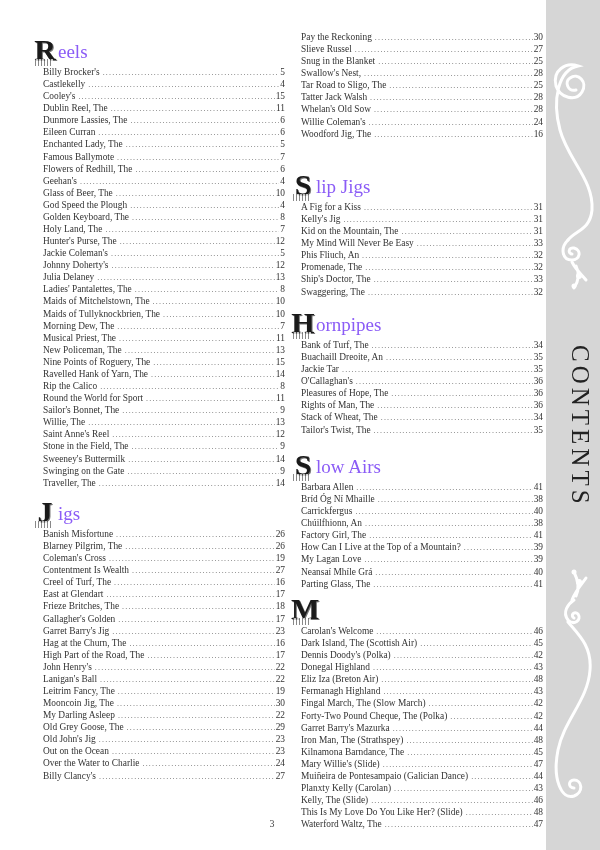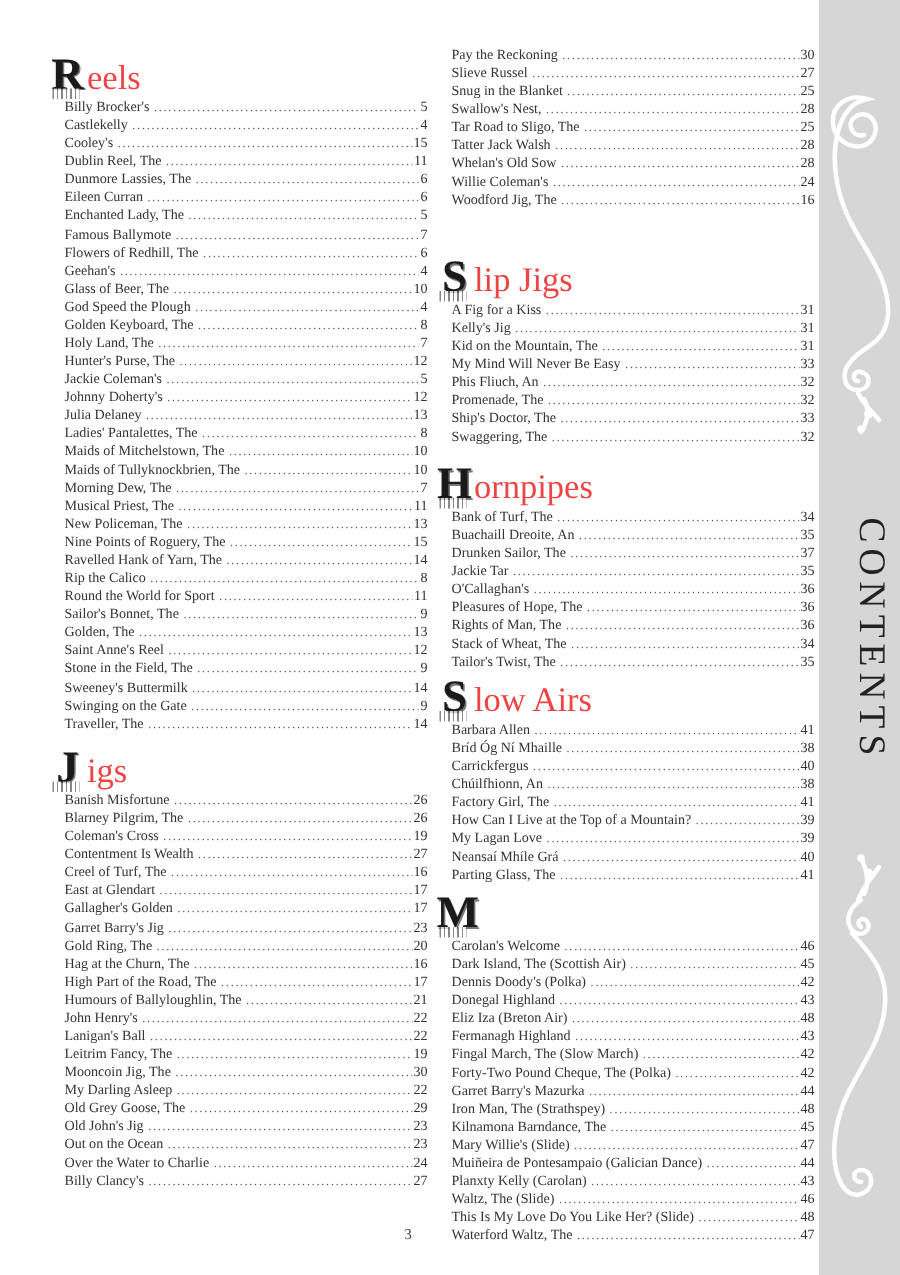--- a/index.html
+++ b/index.html
@@ -21,21 +21,21 @@
     font-weight:bold; font-size:30px; line-height:28px; color:#1a1a1a;
     width:24px; height:28px; position:relative; text-align:center;
     text-shadow:1px 1px 0 #777;
   }
   .initial::after {
     content:""; position:absolute; left:2px; bottom:-2px; width:18px; height:7px;
     background:repeating-linear-gradient(90deg,#555 0 1px,#fff 1px 3px);
     opacity:.7;
   }
   .head-rest {
-    font-family:"Liberation Serif", serif; font-size:23px; line-height:24px; color:#ef4444;
+    font-family:"Liberation Serif", serif; font-size:19px; line-height:24px; color:#8b5cf6;
     margin-left:1px;
   }
   ul.entries { list-style:none; margin:2px 0 0 0; padding:0; }
   li.entry {
     display:flex; align-items:baseline; font-size:9.4px; line-height:12.08px; height:12.08px;
     white-space:nowrap; color:#333;
   }
   .title { flex:0 0 auto; padding-right:3px; }
   .leader {
     flex:1 1 auto; overflow:hidden; color:#555; letter-spacing:1.6px; font-size:8px;
@@ -213,21 +213,21 @@
           <span class="title">Round the World for Sport</span>
           <span class="leader"></span>
           <span class="page">11</span>
         </li>
         <li class="entry">
           <span class="title">Sailor's Bonnet, The</span>
           <span class="leader"></span>
           <span class="page">9</span>
         </li>
         <li class="entry">
-          <span class="title">Golden, The</span>
+          <span class="title">Willie, The</span>
           <span class="leader"></span>
           <span class="page">13</span>
         </li>
         <li class="entry">
           <span class="title">Saint Anne's Reel</span>
           <span class="leader"></span>
           <span class="page">12</span>
         </li>
         <li class="entry">
           <span class="title">Stone in the Field, The</span>
@@ -281,48 +281,43 @@
           <span class="title">Creel of Turf, The</span>
           <span class="leader"></span>
           <span class="page">16</span>
         </li>
         <li class="entry">
           <span class="title">East at Glendart</span>
           <span class="leader"></span>
           <span class="page">17</span>
         </li>
         <li class="entry">
+          <span class="title">Frieze Britches, The</span>
+          <span class="leader"></span>
+          <span class="page">18</span>
+        </li>
+        <li class="entry">
           <span class="title">Gallagher's Golden</span>
           <span class="leader"></span>
           <span class="page">17</span>
         </li>
         <li class="entry">
           <span class="title">Garret Barry's Jig</span>
           <span class="leader"></span>
           <span class="page">23</span>
         </li>
         <li class="entry">
-          <span class="title">Gold Ring, The</span>
-          <span class="leader"></span>
-          <span class="page">20</span>
-        </li>
-        <li class="entry">
           <span class="title">Hag at the Churn, The</span>
           <span class="leader"></span>
           <span class="page">16</span>
         </li>
         <li class="entry">
           <span class="title">High Part of the Road, The</span>
           <span class="leader"></span>
           <span class="page">17</span>
-        </li>
-        <li class="entry">
-          <span class="title">Humours of Ballyloughlin, The</span>
-          <span class="leader"></span>
-          <span class="page">21</span>
         </li>
         <li class="entry">
           <span class="title">John Henry's</span>
           <span class="leader"></span>
           <span class="page">22</span>
         </li>
         <li class="entry">
           <span class="title">Lanigan's Ball</span>
           <span class="leader"></span>
           <span class="page">22</span>
@@ -479,25 +474,20 @@
           <span class="title">Bank of Turf, The</span>
           <span class="leader"></span>
           <span class="page">34</span>
         </li>
         <li class="entry">
           <span class="title">Buachaill Dreoite, An</span>
           <span class="leader"></span>
           <span class="page">35</span>
         </li>
         <li class="entry">
-          <span class="title">Drunken Sailor, The</span>
-          <span class="leader"></span>
-          <span class="page">37</span>
-        </li>
-        <li class="entry">
           <span class="title">Jackie Tar</span>
           <span class="leader"></span>
           <span class="page">35</span>
         </li>
         <li class="entry">
           <span class="title">O'Callaghan's</span>
           <span class="leader"></span>
           <span class="page">36</span>
         </li>
         <li class="entry">
@@ -644,21 +634,21 @@
           <span class="title">Muiñeira de Pontesampaio (Galician Dance)</span>
           <span class="leader"></span>
           <span class="page">44</span>
         </li>
         <li class="entry">
           <span class="title">Planxty Kelly (Carolan)</span>
           <span class="leader"></span>
           <span class="page">43</span>
         </li>
         <li class="entry">
-          <span class="title">Waltz, The (Slide)</span>
+          <span class="title">Kelly, The (Slide)</span>
           <span class="leader"></span>
           <span class="page">46</span>
         </li>
         <li class="entry">
           <span class="title">This Is My Love Do You Like Her? (Slide)</span>
           <span class="leader"></span>
           <span class="page">48</span>
         </li>
         <li class="entry">
           <span class="title">Waterford Waltz, The</span>

